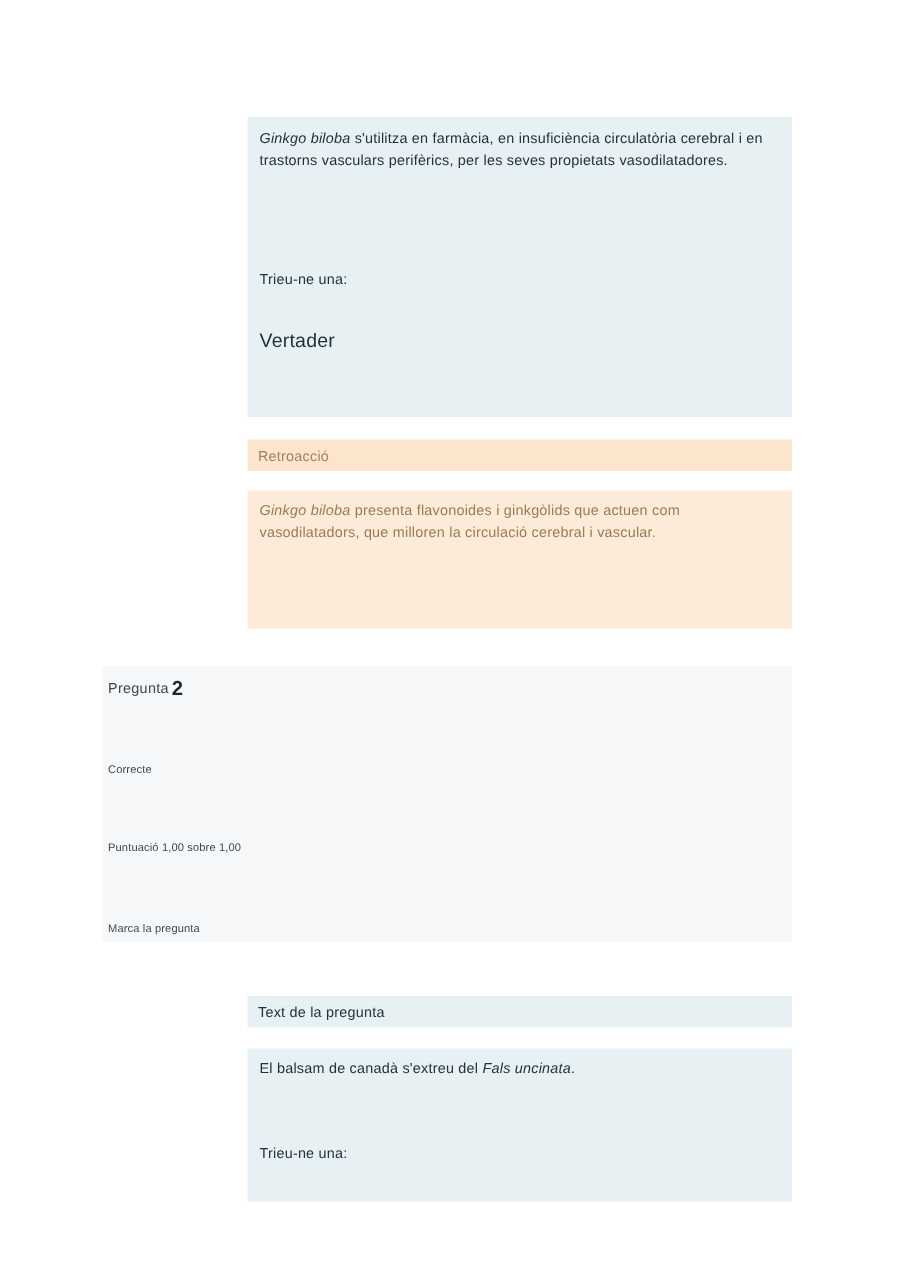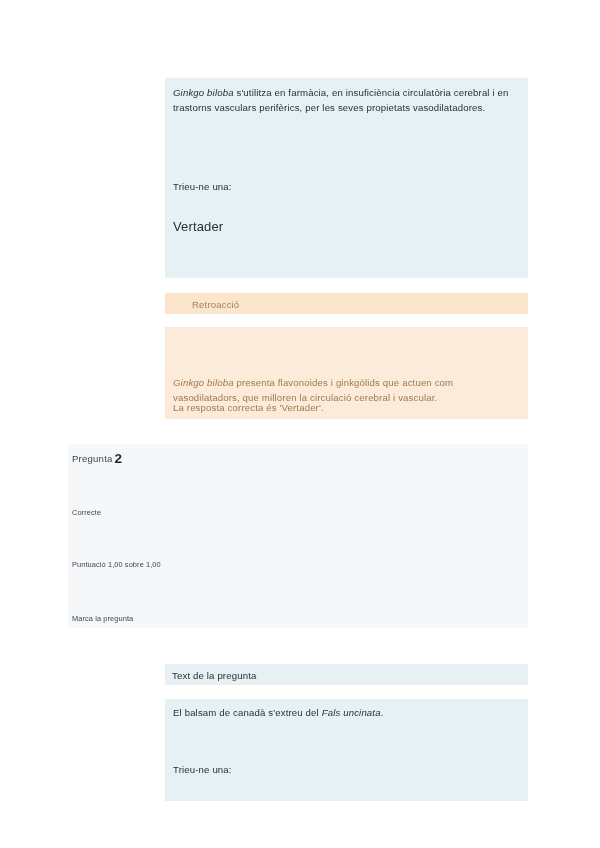--- a/index.html
+++ b/index.html
@@ -59,30 +59,29 @@
     color: #23323b;
     letter-spacing: 0.15px;
   }
 
   .section-head {
     position: absolute;
     font-size: 9.6px;
     line-height: 14px;
     letter-spacing: 0.15px;
   }
-  .section-head-orange { color: #a5805c; margin-left: 20px; }
+  .section-head-orange { color: #a5805c; }
   .section-head-teal   { color: #23323b; }
 
   .fbtext {
     position: absolute;
     font-size: 9.6px;
     line-height: 15.4px;
     color: #9c7a52;
     letter-spacing: 0.15px;
-    margin-top: 42px;
   }
   .fbtext i { font-style: italic; }
 
   .fbanswer {
     position: absolute;
     font-size: 9.6px;
     line-height: 14px;
     color: #9c7a52;
     letter-spacing: 0.15px;
   }
@@ -132,21 +131,20 @@
 
 
   <div class="panel panel-orange-head" style="left:165px; top:277px; width:363px; height:21px;"></div>
 
   <div class="section-head section-head-orange" style="left:172px; top:282px;">Retroacció</div>
 
   <div class="panel panel-orange" style="left:165px; top:311px; width:363px; height:92px;"></div>
 
   <div class="fbtext" style="left:173px; top:317px; width:345px;"><i>Ginkgo biloba</i><span> presenta flavonoides i ginkgòlids que actuen com vasodilatadors, que milloren la circulació cerebral i vascular.</span></div>
 
-  <div class="fbanswer" style="left:173px; top:385px; width:320px;">La resposta correcta és 'Vertader'.</div>
 
   <div class="panel panel-grey" style="left:68px; top:428px; width:460px; height:184px;"></div>
 
   <div class="qno" style="left:72px; top:435px;"><span>Pregunta</span><span class="num">2</span></div>
 
   <div class="qmeta" style="left:72px; top:492px;">Correcte</div>
 
   <div class="qmeta" style="left:72px; top:544px;">Puntuació 1,00 sobre 1,00</div>
 
   <div class="qflag" style="left:72px; top:598px;">Marca la pregunta</div>

